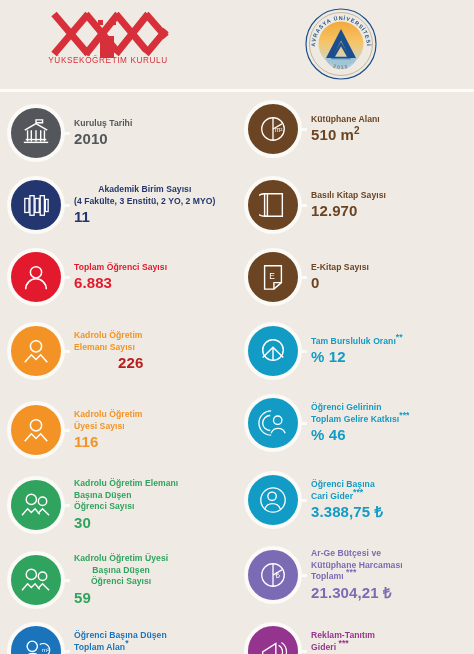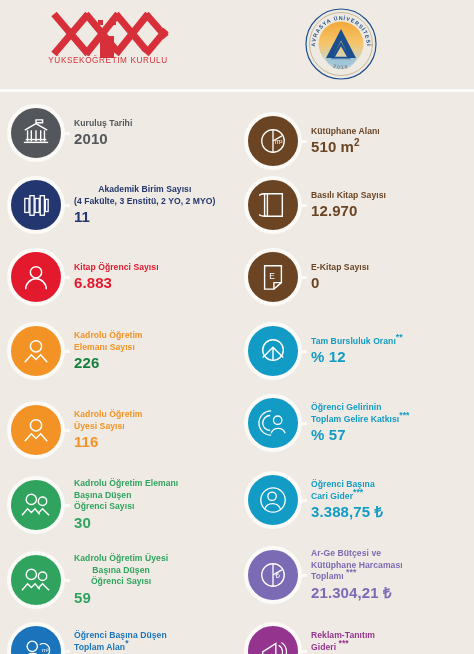--- a/index.html
+++ b/index.html
@@ -232,37 +232,37 @@
         <div class="badge-wrap">
           <div class="badge" style="background: rgb(227, 25, 45);">
             <svg class="icon" width="30" height="30" viewBox="0 0 32 32" fill="none" stroke="#fff" stroke-width="1.6">
               <circle cx="16" cy="11" r="6"></circle>
               <path d="M5 29 a11 11 0 0 1 22 0"></path>
             </svg>
           </div>
           <div class="connector"></div>
         </div>
         <div class="stat-text">
-          <div class="stat-label" style="color: rgb(227, 25, 45);">Kitap Öğrenci Sayısı</div>
+          <div class="stat-label" style="color: rgb(227, 25, 45);">Toplam Öğrenci Sayısı</div>
           <div class="stat-value" style="color: rgb(227, 25, 45);">6.883</div>
         </div>
       </div>
       <div class="stat" style="top: 226px;">
         <div class="badge-wrap">
           <div class="badge" style="background: rgb(243, 147, 37);">
             <svg class="icon" width="30" height="30" viewBox="0 0 32 32" fill="none" stroke="#fff" stroke-width="1.6">
               <circle cx="16" cy="11" r="6"></circle>
               <path d="M4 28 L11 20 L16 25 L21 20 L28 28"></path>
             </svg>
           </div>
           <div class="connector"></div>
         </div>
         <div class="stat-text">
           <div class="stat-label" style="color: rgb(243, 147, 37);">Kadrolu Öğretim<br>Elemanı Sayısı</div>
-          <div class="stat-value" style="color: #15803d;">226</div>
+          <div class="stat-value" style="color: #b91c1c; margin-left: 44px;">226</div>
         </div>
       </div>
       <div class="stat" style="top: 305px;">
         <div class="badge-wrap">
           <div class="badge" style="background: rgb(243, 147, 37);">
             <svg class="icon" width="30" height="30" viewBox="0 0 32 32" fill="none" stroke="#fff" stroke-width="1.6">
               <circle cx="16" cy="11" r="6"></circle>
               <path d="M4 28 L11 20 L16 25 L21 20 L28 28"></path>
             </svg>
           </div>
@@ -319,21 +319,21 @@
           </div>
           <div class="connector"></div>
         </div>
         <div class="stat-text">
           <div class="stat-label" style="color: rgb(27, 116, 187);">Öğrenci Başına Düşen<br>Toplam Alan<span class="sup-star">*</span></div>
           <div class="stat-value" style="color: rgb(27, 116, 187);">22,2 m<span class="sup">2</span></div>
         </div>
       </div>
     </div>
   <div class="column" id="right-col">
-      <div class="stat" style="top: 16px;">
+      <div class="stat" style="top: 4px;">
         <div class="badge-wrap">
           <div class="badge" style="background: rgb(107, 68, 35);">
             <svg class="icon" width="30" height="30" viewBox="0 0 32 32" fill="none" stroke="#fff" stroke-width="1.4">
               <circle cx="16" cy="16" r="12"></circle>
               <path d="M16 16 V4"></path>
               <path d="M16 16 L25.5 10.5"></path>
               <path d="M16 16 V28"></path>
               <text x="18" y="19" font-family="'Liberation Sans', sans-serif" font-size="7" fill="#fff" stroke="none">m²</text>
             </svg>
           </div>
@@ -399,21 +399,21 @@
               <path d="M14 3 A13 13 0 1 0 14 29"></path>
               <path d="M13 8 A8 8 0 1 0 13 24"></path>
               <circle cx="21" cy="13" r="4.5"></circle>
               <path d="M14 27 a8 8 0 0 1 15 0"></path>
             </svg>
           </div>
           <div class="connector"></div>
         </div>
         <div class="stat-text">
           <div class="stat-label" style="color: rgb(18, 155, 196);">Öğrenci Gelirinin<br>Toplam Gelire Katkısı<span class="sup-star">***</span></div>
-          <div class="stat-value" style="color: rgb(18, 155, 196);">% 57</div>
+          <div class="stat-value" style="color: rgb(18, 155, 196);">% 46</div>
         </div>
       </div>
       <div class="stat" style="top: 375px;">
         <div class="badge-wrap">
           <div class="badge" style="background: rgb(18, 155, 196);">
             <svg class="icon" width="30" height="30" viewBox="0 0 32 32" fill="none" stroke="#fff" stroke-width="1.4">
               <circle cx="16" cy="16" r="13"></circle>
               <circle cx="15" cy="12" r="4.5"></circle>
               <path d="M7 26 a9 9 0 0 1 17 0"></path>
             </svg>

